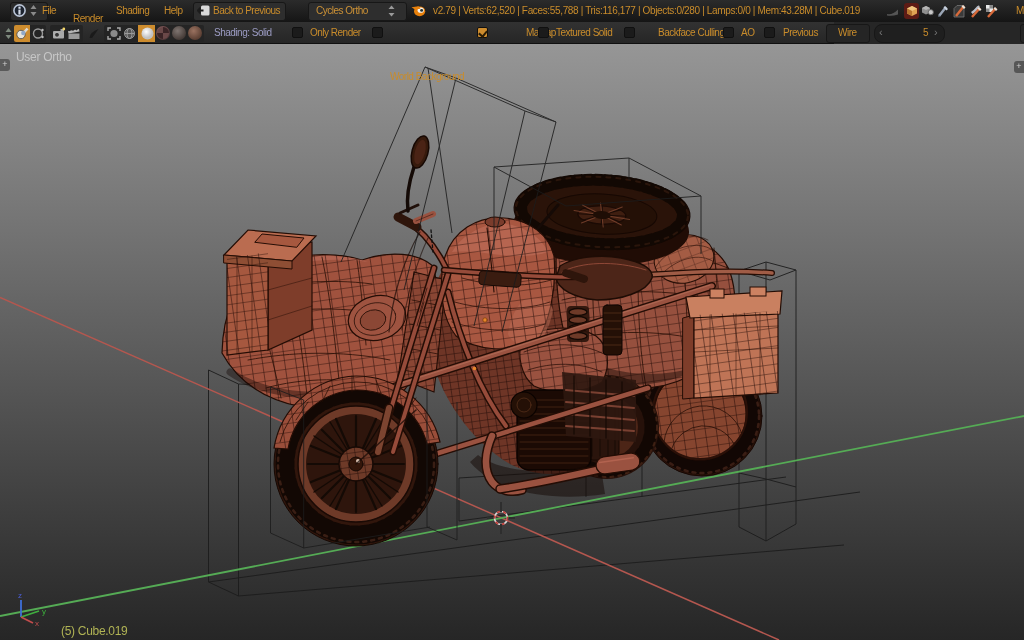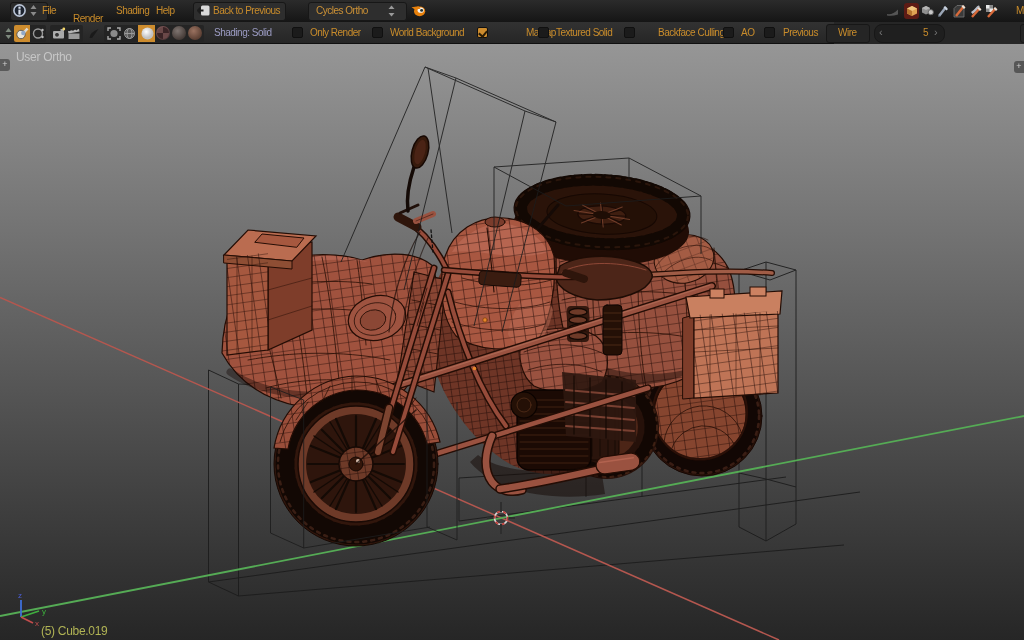--- a/index.html
+++ b/index.html
@@ -264,57 +264,58 @@
       <g stroke-width="1.8" fill="none">
         <path d="M21,617 L21,600" stroke="#3f6fd8"></path>
         <path d="M21,617 L39,611" stroke="#3fae3f"></path>
         <path d="M21,617 L33,623" stroke="#c04c4c"></path>
       </g>
       <text x="18" y="598" font-size="8" fill="#4c5fd4" font-family="Liberation Sans">z</text>
       <text x="42" y="614" font-size="8" fill="#3cb43c" font-family="Liberation Sans">y</text>
       <text x="35" y="626" font-size="8" fill="#c04c4c" font-family="Liberation Sans">x</text>
     </svg>
     <div class="vtx" style="left:16px;top:6px;">User Ortho</div>
-    <div class="vtx" style="left:41px;top:580px;color:#b0b354;">(5) Cube.019</div>
+    <div class="vtx" style="left:61px;top:580px;color:#b0b354;">(5) Cube.019</div>
     <div style="position:absolute;left:0;top:15px;width:10px;height:12px;background:#5a5a5a;border-radius:0 3px 3px 0;color:#cfcfcf;font-size:9px;line-height:11px;text-align:center;">+</div>
     <div style="position:absolute;right:0;top:17px;width:10px;height:12px;background:#565656;border-radius:3px 0 0 3px;color:#cfcfcf;font-size:9px;line-height:11px;text-align:center;">+</div>
   </div>
   <div id="bar1">
     <div class="btn" style="left:10px;top:2px;width:36px;height:17px;"></div>
     <svg style="position:absolute;left:13px;top:4px;" width="13" height="13" viewBox="0 0 13 13">
       <circle cx="6.5" cy="6.5" r="5.6" fill="#1d2430" stroke="#b9c4d6" stroke-width="1.6"></circle>
       <rect x="5.4" y="2.6" width="2.2" height="2.2" fill="#d5dce8"></rect>
       <rect x="5.4" y="5.6" width="2.2" height="5" fill="#d5dce8"></rect>
     </svg>
     <svg style="position:absolute;left:29px;top:4px;" width="9" height="13" viewBox="0 0 9 13">
       <path d="M4.5,1 L7.5,5 L1.5,5 Z" fill="#8a8a8a"></path>
       <path d="M4.5,12 L7.5,8 L1.5,8 Z" fill="#8a8a8a"></path>
     </svg>
     <span class="otx b1t" style="left:42px;">File</span>
     <span class="otx b1t" style="left:73px;margin-top:8px;">Render</span>
     <span class="otx b1t" style="left:116px;">Shading</span>
-    <span class="otx b1t" style="left:156px;">Help</span>
+    <span class="otx b1t" style="left:164px;">Help</span>
     <div class="btn" style="left:193px;top:2px;width:91px;height:17px;background:#2e2e2e;"></div>
     <svg style="position:absolute;left:197px;top:5px;" width="13" height="11" viewBox="0 0 13 11">
       <rect x="4" y="0.5" width="8.5" height="10" rx="1.5" fill="#d9d9d9"></rect>
       <path d="M6.5,5.5 L1,5.5 M3.5,2.5 L0.8,5.5 L3.5,8.5" stroke="#1c1c1c" stroke-width="1.8" fill="none"></path>
     </svg>
     <span class="otx b1t" style="left:213px;">Back to Previous</span>
     <div class="btn" style="left:308px;top:2px;width:97px;height:17px;background:#2e2e2e;"></div>
     <span class="otx b1t" style="left:316px;color:#cd9236;">Cycles Ortho</span>
     <svg style="position:absolute;left:387px;top:5px;" width="9" height="12" viewBox="0 0 9 12">
       <path d="M4.5,0.5 L7.5,4 L1.5,4 Z" fill="#999"></path>
       <path d="M4.5,11.5 L7.5,8 L1.5,8 Z" fill="#999"></path>
     </svg>
     <svg style="position:absolute;left:411px;top:4px;" width="15" height="13" viewBox="0 0 15 13">
       <ellipse cx="8.6" cy="7.3" rx="5.6" ry="4.9" fill="#e8810c"></ellipse>
       <ellipse cx="9.7" cy="6.2" rx="3.1" ry="2.6" fill="#f4f4f4"></ellipse>
       <ellipse cx="10.6" cy="6.4" rx="1.5" ry="1.3" fill="#233"></ellipse>
       <path d="M0.5,3.2 L7.5,2.2 L9.5,4.8 L4,5.6 Z" fill="#e8810c"></path>
     </svg>
+    <span class="otx b1t" style="left:433px;letter-spacing:-0.35px;">v2.79 | Verts:62,520 | Faces:55,788 | Tris:116,177 | Objects:0/280 | Lamps:0/0 | Mem:43.28M | Cube.019</span>
     <svg style="position:absolute;left:886px;top:8px;" width="14" height="9" viewBox="0 0 14 9">
       <path d="M1,6 Q6,7.5 12,1.5 L12,6.5 Q6,8.5 1,7.5 Z" fill="#555"></path>
     </svg>
     <div style="position:absolute;left:904px;top:3px;width:15px;height:16px;background:#5d1b15;border-radius:3px;"></div>
     <svg style="position:absolute;left:906px;top:5px;" width="12" height="12" viewBox="0 0 12 12">
       <path d="M1,3.5 L6,1 L11,3.5 L11,8.5 L6,11 L1,8.5 Z" fill="#e0a353"></path>
       <path d="M1,3.5 L6,6 L11,3.5 L6,1 Z" fill="#efc581"></path>
       <path d="M6,6 L6,11 L1,8.5 L1,3.5 Z" fill="#b5742f"></path>
     </svg>
     <svg style="position:absolute;left:921px;top:5px;" width="13" height="12" viewBox="0 0 13 12">
@@ -401,21 +402,21 @@
     <svg style="position:absolute;left:156px;top:4px;" width="14" height="14" viewBox="0 0 14 14">
       <circle cx="7" cy="7" r="6" fill="#6a4848"></circle>
       <path d="M7,1 A6,6 0 0 1 13,7 L7,7 Z M7,13 A6,6 0 0 1 1,7 L7,7 Z" fill="#3a2426"></path>
     </svg>
     <div class="sp" style="left:172px;background:radial-gradient(circle at 40% 35%,#7e7470,#463c38 70%);"></div>
     <div class="sp" style="left:188px;background:radial-gradient(circle at 40% 35%,#9a7260,#5c4034 70%);"></div>
     <span class="otx b1t" style="left:214px;color:#9c9cc4;">Shading: Solid</span>
     <div class="cb" style="left:292px;"></div>
     <span class="otx b1t" style="left:310px;">Only Render</span>
     <div class="cb" style="left:372px;"></div>
-    <span class="otx b1t" style="left:390px;">World Background</span>
+    <span class="otx b1t" style="left:390px;margin-top:44px;">World Background</span>
     <div class="cb cbk" style="left:477px;"></div>
     <span class="otx b1t" style="left:494px;padding-left:32px;">Matcap</span>
     <div class="cb" style="left:538px;"></div>
     <span class="otx b1t" style="left:556px;">Textured Solid</span>
     <div class="cb" style="left:624px;"></div>
     <span class="otx b1t" style="left:622px;margin-left:36px;">Backface Culling</span>
     <div class="cb" style="left:723px;"></div>
     <span class="otx b1t" style="left:741px;">AO</span>
     <div class="cb" style="left:764px;"></div>
     <span class="otx b1t" style="left:783px;">Previous</span>

